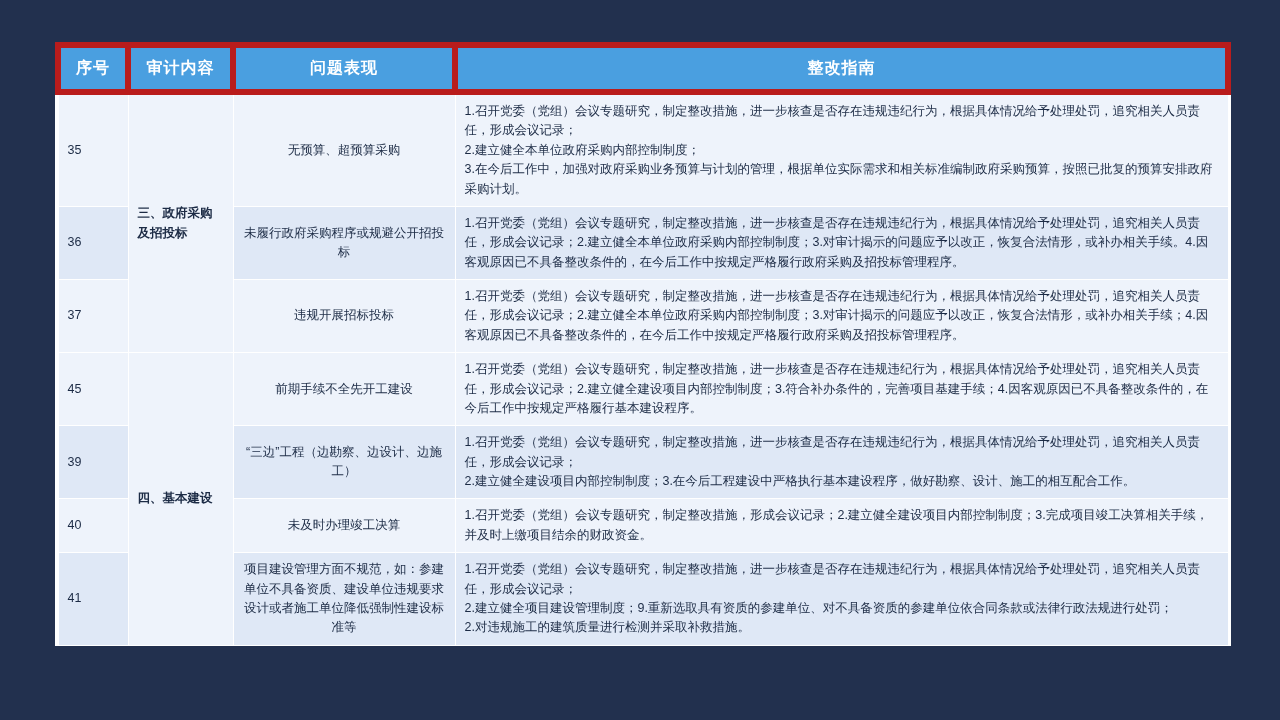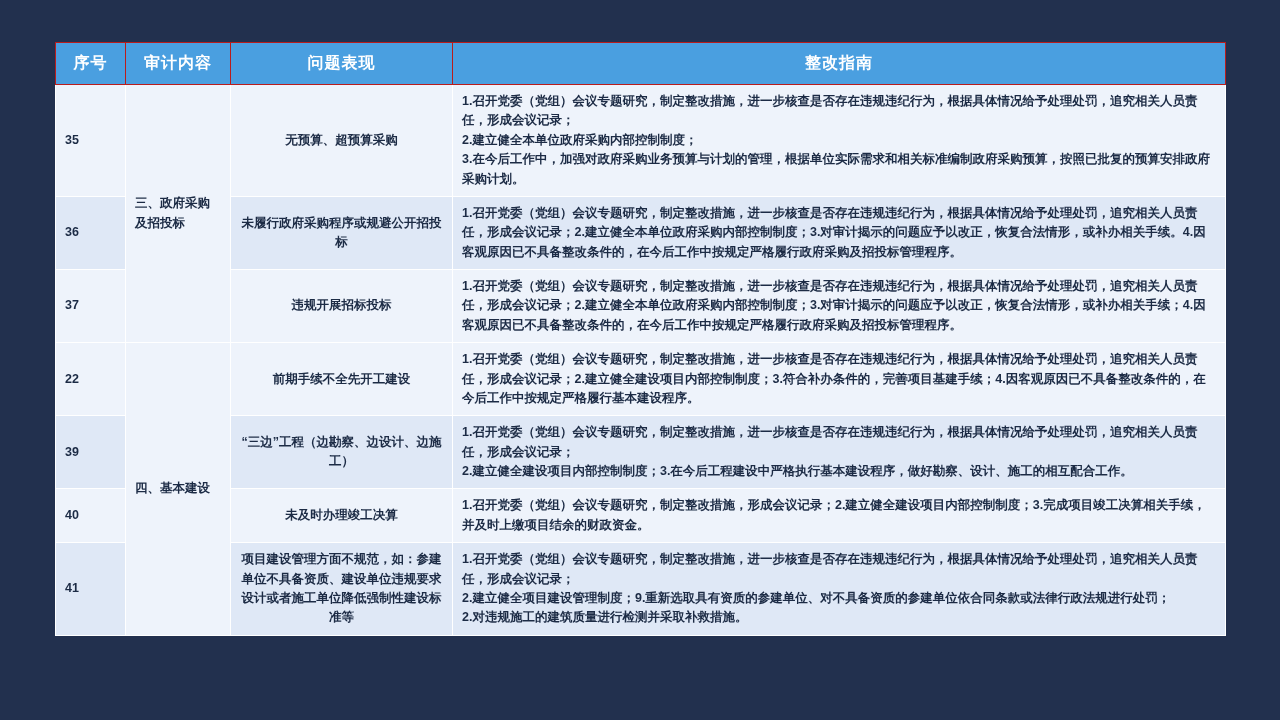--- a/index.html
+++ b/index.html
@@ -29,31 +29,30 @@
     table-layout: fixed;
     background: #ffffff;
   }
   table.audit th {
     background: #4a9fe0;
     color: #ffffff;
     font-size: 16px;
     font-weight: bold;
     text-align: center;
     padding: 10px 4px;
-    border: 1px solid #b91c1c;
+    border: 6px solid #b91c1c;
     letter-spacing: 1px;
   }
   table.audit td {
     border: 1px solid #ffffff;
     vertical-align: middle;
     font-size: 12.5px;
     color: #1c2b45;
     line-height: 1.55;
     padding: 7px 9px;
-    font-weight: bold;
   }
   td.col-no {
     font-size: 14px;
     width: 70px;
   }
   td.col-cat {
     text-align: left;
     font-weight: bold;
     font-size: 13.5px;
     width: 105px;
@@ -125,21 +124,21 @@
 
         <tr class="row-b">
           <td class="col-no">37</td>
           <td class="col-prob">违规开展招标投标</td>
           <td class="col-guide">
             <span class="guide-line">1.召开党委（党组）会议专题研究，制定整改措施，进一步核查是否存在违规违纪行为，根据具体情况给予处理处罚，追究相关人员责任，形成会议记录；2.建立健全本单位政府采购内部控制制度；3.对审计揭示的问题应予以改正，恢复合法情形，或补办相关手续；4.因客观原因已不具备整改条件的，在今后工作中按规定严格履行政府采购及招投标管理程序。</span>
           </td>
         </tr>
 
         <tr class="row-b">
-          <td class="col-no">22</td>
+          <td class="col-no">45</td>
           <td class="col-cat" rowspan="4">四、基本建设</td>
           <td class="col-prob">前期手续不全先开工建设</td>
           <td class="col-guide">
             <span class="guide-line">1.召开党委（党组）会议专题研究，制定整改措施，进一步核查是否存在违规违纪行为，根据具体情况给予处理处罚，追究相关人员责任，形成会议记录；2.建立健全建设项目内部控制制度；3.符合补办条件的，完善项目基建手续；4.因客观原因已不具备整改条件的，在今后工作中按规定严格履行基本建设程序。</span>
           </td>
         </tr>
 
         <tr class="row-a">
           <td class="col-no">39</td>
           <td class="col-prob">“三边”工程（边勘察、边设计、边施工）</td>

